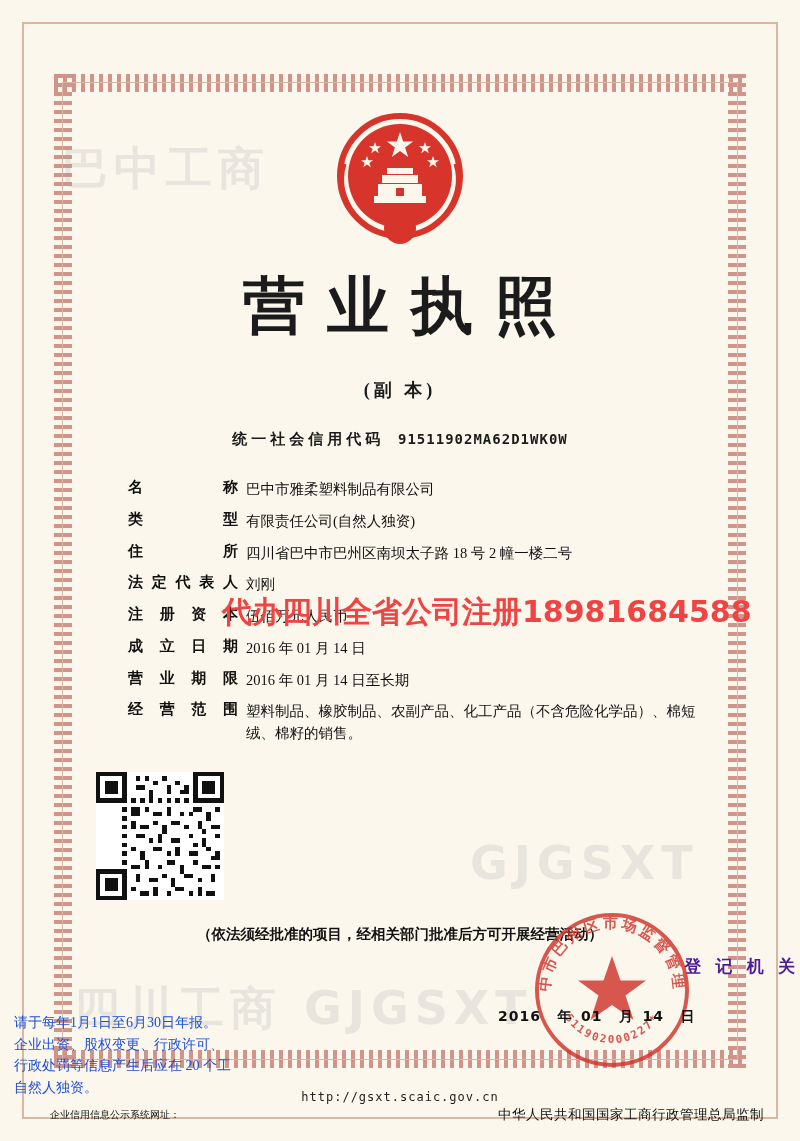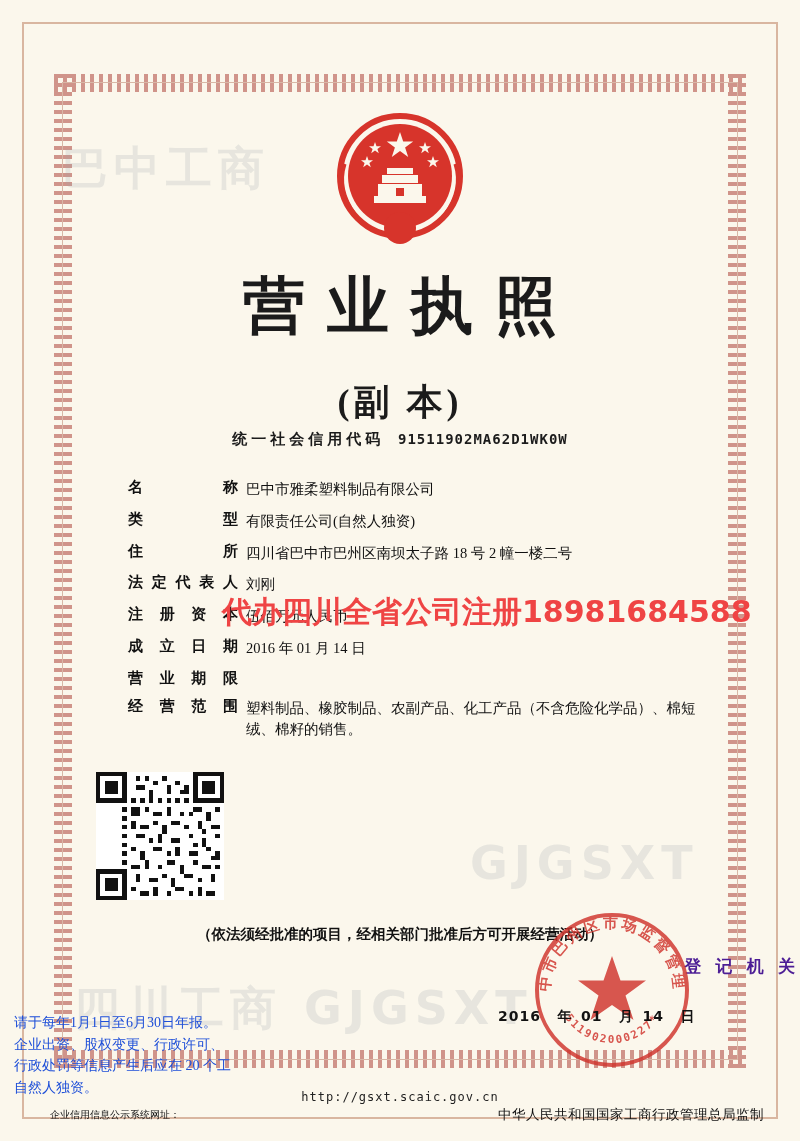--- a/index.html
+++ b/index.html
@@ -75,21 +75,21 @@
     letter-spacing: 22px;
     text-indent: 22px;
     color: #1b1b1b;
     line-height: 1.1;
   }
   .subtitle {
     position: absolute;
     top: 378px;
     left: 0; right: 0;
     text-align: center;
-    font-size: 36px;
+    font-size: 18px;
     font-weight: 700;
     letter-spacing: 4px;
     color: #1b1b1b;
   }
   .credit-code {
     position: absolute;
     top: 430px;
     left: 0; right: 0;
     text-align: center;
     font-size: 15px;
@@ -367,20 +367,21 @@
       <div class="val">2016 年 01 月 14 日</div>
     </div>
 
     <div class="row">
       <div class="lbl">
         <span>营</span>
         <span>业</span>
         <span>期</span>
         <span>限</span>
       </div>
+      <div class="val">2016 年 01 月 14 日至长期</div>
     </div>
 
     <div class="row scope">
       <div class="lbl">
         <span>经</span>
         <span>营</span>
         <span>范</span>
         <span>围</span>
       </div>
       <div class="val">塑料制品、橡胶制品、农副产品、化工产品（不含危险化学品）、棉短绒、棉籽的销售。</div>

